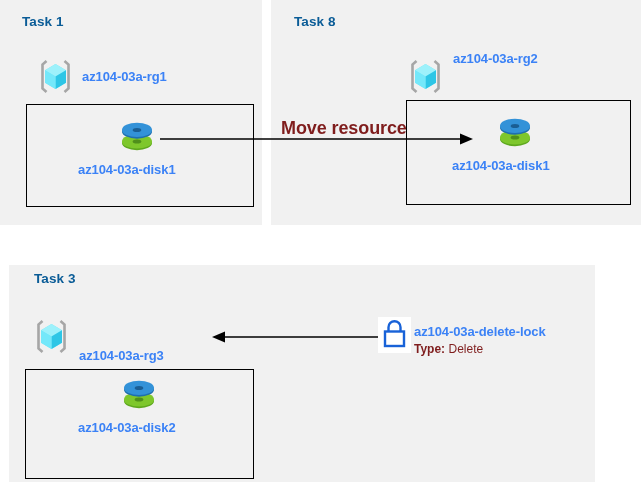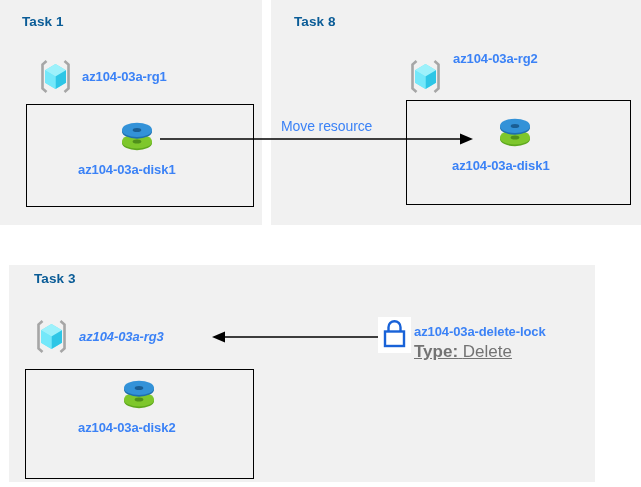--- a/index.html
+++ b/index.html
@@ -33,36 +33,35 @@
   .node-label{
     position:absolute;
     color:#3b82f6;
     font-weight:bold;
     font-size:13px;
     white-space:nowrap;
     letter-spacing:-.1px;
   }
   .sub-label{
     position:absolute;
-    color:#737373;
-    font-size:17px;
+    color:#7f1d1d;
+    font-size:12px;
     white-space:nowrap;
-    text-decoration:underline;
   }
   .sub-label b{font-weight:bold;}
   .icon{
     position:absolute;
     line-height:0;
   }
   .arrow-wrap{position:absolute;line-height:0;}
   .arrow-text{
     position:absolute;
-    color:#3b82f6;
-    font-weight:normal;
-    font-size:14px;
+    color:#7f1d1d;
+    font-weight:bold;
+    font-size:18px;
     white-space:nowrap;
     letter-spacing:-.1px;
   }
 </style>
 </head>
 <body>
 
 <div class="panel" style="left:0px;top:0px;width:262px;height:225px;">
 </div>
 <div class="task-label" style="left:22px;top:14px;">Task 1</div>
@@ -140,21 +139,21 @@
 <div class="icon" style="left:32px;top:317px;width:39px;height:39px;">
   <svg width="39" height="39" viewBox="0 0 39 39" xmlns="http://www.w3.org/2000/svg">
     <path d="M10.5 4 L6.5 7.5 L6.5 31.5 L10.5 35" fill="none" stroke="#a6a6a6" stroke-width="2.6"></path>
     <path d="M28.5 4 L32.5 7.5 L32.5 31.5 L28.5 35" fill="none" stroke="#a6a6a6" stroke-width="2.6"></path>
     <polygon points="19.5,7 30,13.2 30,25.8 19.5,32 9,25.8 9,13.2" fill="#6fe6f7"></polygon>
     <polygon points="19.5,7 30,13.2 19.5,19.5 9,13.2" fill="#9df1fb"></polygon>
     <polygon points="19.5,19.5 30,13.2 30,25.8 19.5,32" fill="#2ec6e6"></polygon>
     <polygon points="19.5,19.5 9,13.2 9,25.8 19.5,32" fill="#74e8fa"></polygon>
   </svg>
 </div>
-<div class="node-label" style="left:79px;top:329px;font-style:italic;">az104-03a-rg3</div>
+<div class="node-label" style="left:79px;top:348px;">az104-03a-rg3</div>
 
 <div class="inner-box" style="left:25px;top:369px;width:229px;height:110px;">
 </div>
 
 <div class="icon" style="left:120px;top:375px;width:38px;height:38px;">
   <svg width="38" height="38" viewBox="0 0 38 38" xmlns="http://www.w3.org/2000/svg">
     <ellipse cx="19" cy="26" rx="15" ry="7.2" fill="#5fa81f"></ellipse>
     <ellipse cx="19" cy="24.4" rx="15" ry="7.2" fill="#7ec72c"></ellipse>
     <ellipse cx="19" cy="24.4" rx="4.3" ry="2" fill="#4f8f1b"></ellipse>
     <ellipse cx="19" cy="14.5" rx="15" ry="7.2" fill="#1f6fae"></ellipse>

